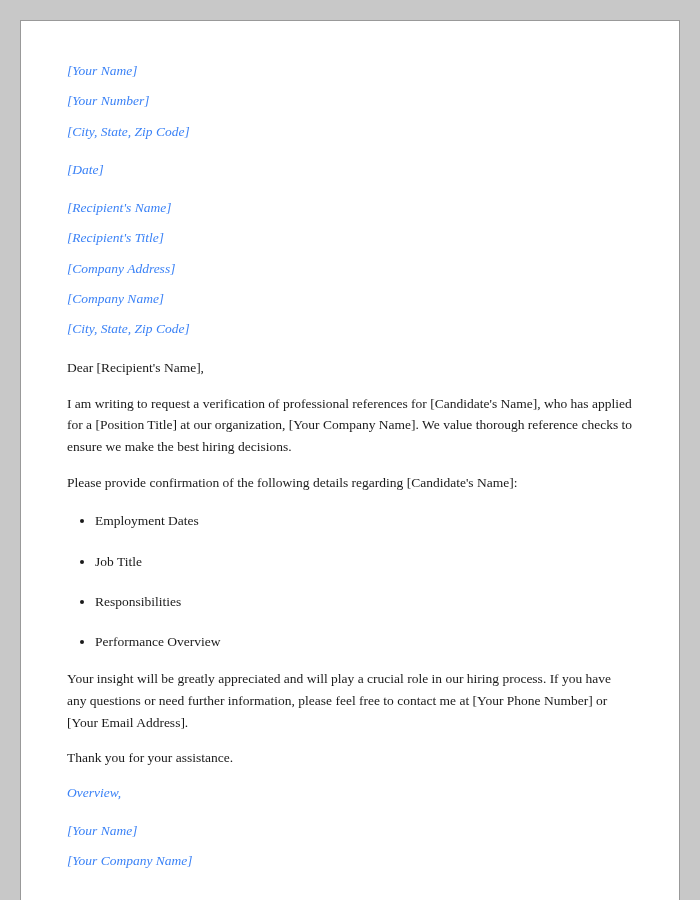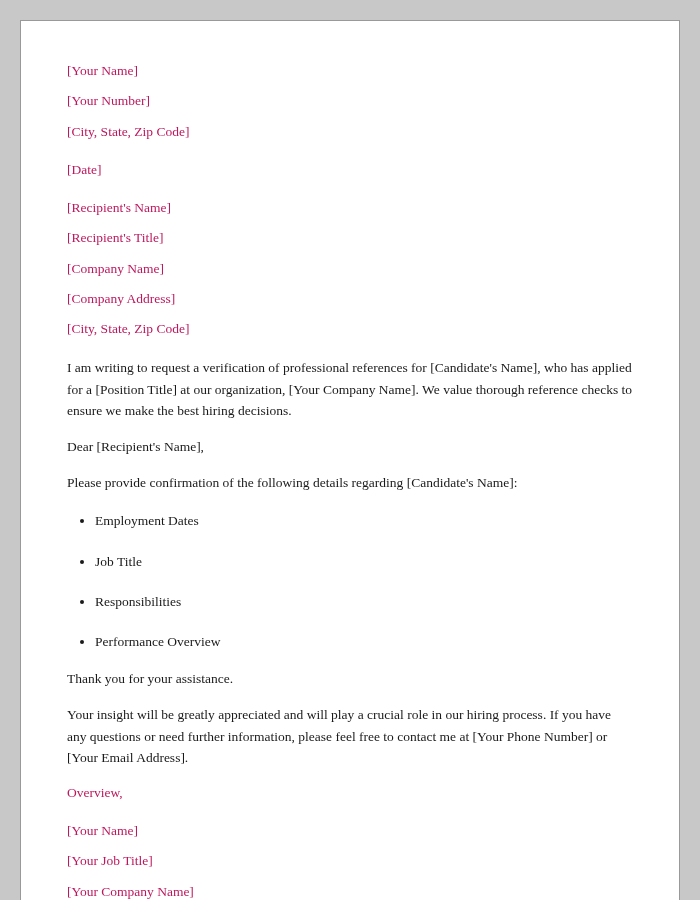--- a/index.html
+++ b/index.html
@@ -21,23 +21,24 @@
     .page-container {
       width: 660px;
       min-height: 860px;
       background: #ffffff;
       border: 1px solid #999;
       padding: 40px 46px 40px 46px;
     }
 
     .letter-line {
       font-size: 13.5px;
-      color: #be185d;
+      color: #3b82f6;
       line-height: 1.5;
       margin-bottom: 10px;
+      font-style: italic;
     }
 
     .letter-paragraph {
       font-size: 13.5px;
       color: #1a1a1a;
       line-height: 1.6;
       margin-bottom: 14px;
     }
 
     .letter-list {
@@ -67,44 +68,43 @@
   <p class="letter-line">[City, State, Zip Code]</p>
 
   <div class="section-break"></div>
 
   <p class="letter-line">[Date]</p>
 
   <div class="section-break"></div>
 
   <p class="letter-line">[Recipient's Name]</p>
   <p class="letter-line">[Recipient's Title]</p>
+  <p class="letter-line">[Company Address]</p>
   <p class="letter-line">[Company Name]</p>
-  <p class="letter-line">[Company Address]</p>
   <p class="letter-line">[City, State, Zip Code]</p>
 
   <div class="section-break"></div>
 
+  <p class="letter-paragraph">Dear [Recipient's Name],</p>
+
   <p class="letter-paragraph">I am writing to request a verification of professional references for [Candidate's Name], who has applied for a [Position Title] at our organization, [Your Company Name]. We value thorough reference checks to ensure we make the best hiring decisions.</p>
-
-  <p class="letter-paragraph">Dear [Recipient's Name],</p>
 
   <p class="letter-paragraph">Please provide confirmation of the following details regarding [Candidate's Name]:</p>
 
   <ul class="letter-list">
     <li>Employment Dates</li>
     <li>Job Title</li>
     <li>Responsibilities</li>
     <li>Performance Overview</li>
   </ul>
 
+  <p class="letter-paragraph">Your insight will be greatly appreciated and will play a crucial role in our hiring process. If you have any questions or need further information, please feel free to contact me at [Your Phone Number] or [Your Email Address].</p>
+
   <p class="letter-paragraph">Thank you for your assistance.</p>
-
-  <p class="letter-paragraph">Your insight will be greatly appreciated and will play a crucial role in our hiring process. If you have any questions or need further information, please feel free to contact me at [Your Phone Number] or [Your Email Address].</p>
 
   <p class="letter-line">Overview,</p>
 
   <div class="section-break"></div>
 
   <p class="letter-line">[Your Name]</p>
-  <p class="letter-line">[Your Job Title]</p>
   <p class="letter-line">[Your Company Name]</p>
 
 </div>
 
 </body></html>

